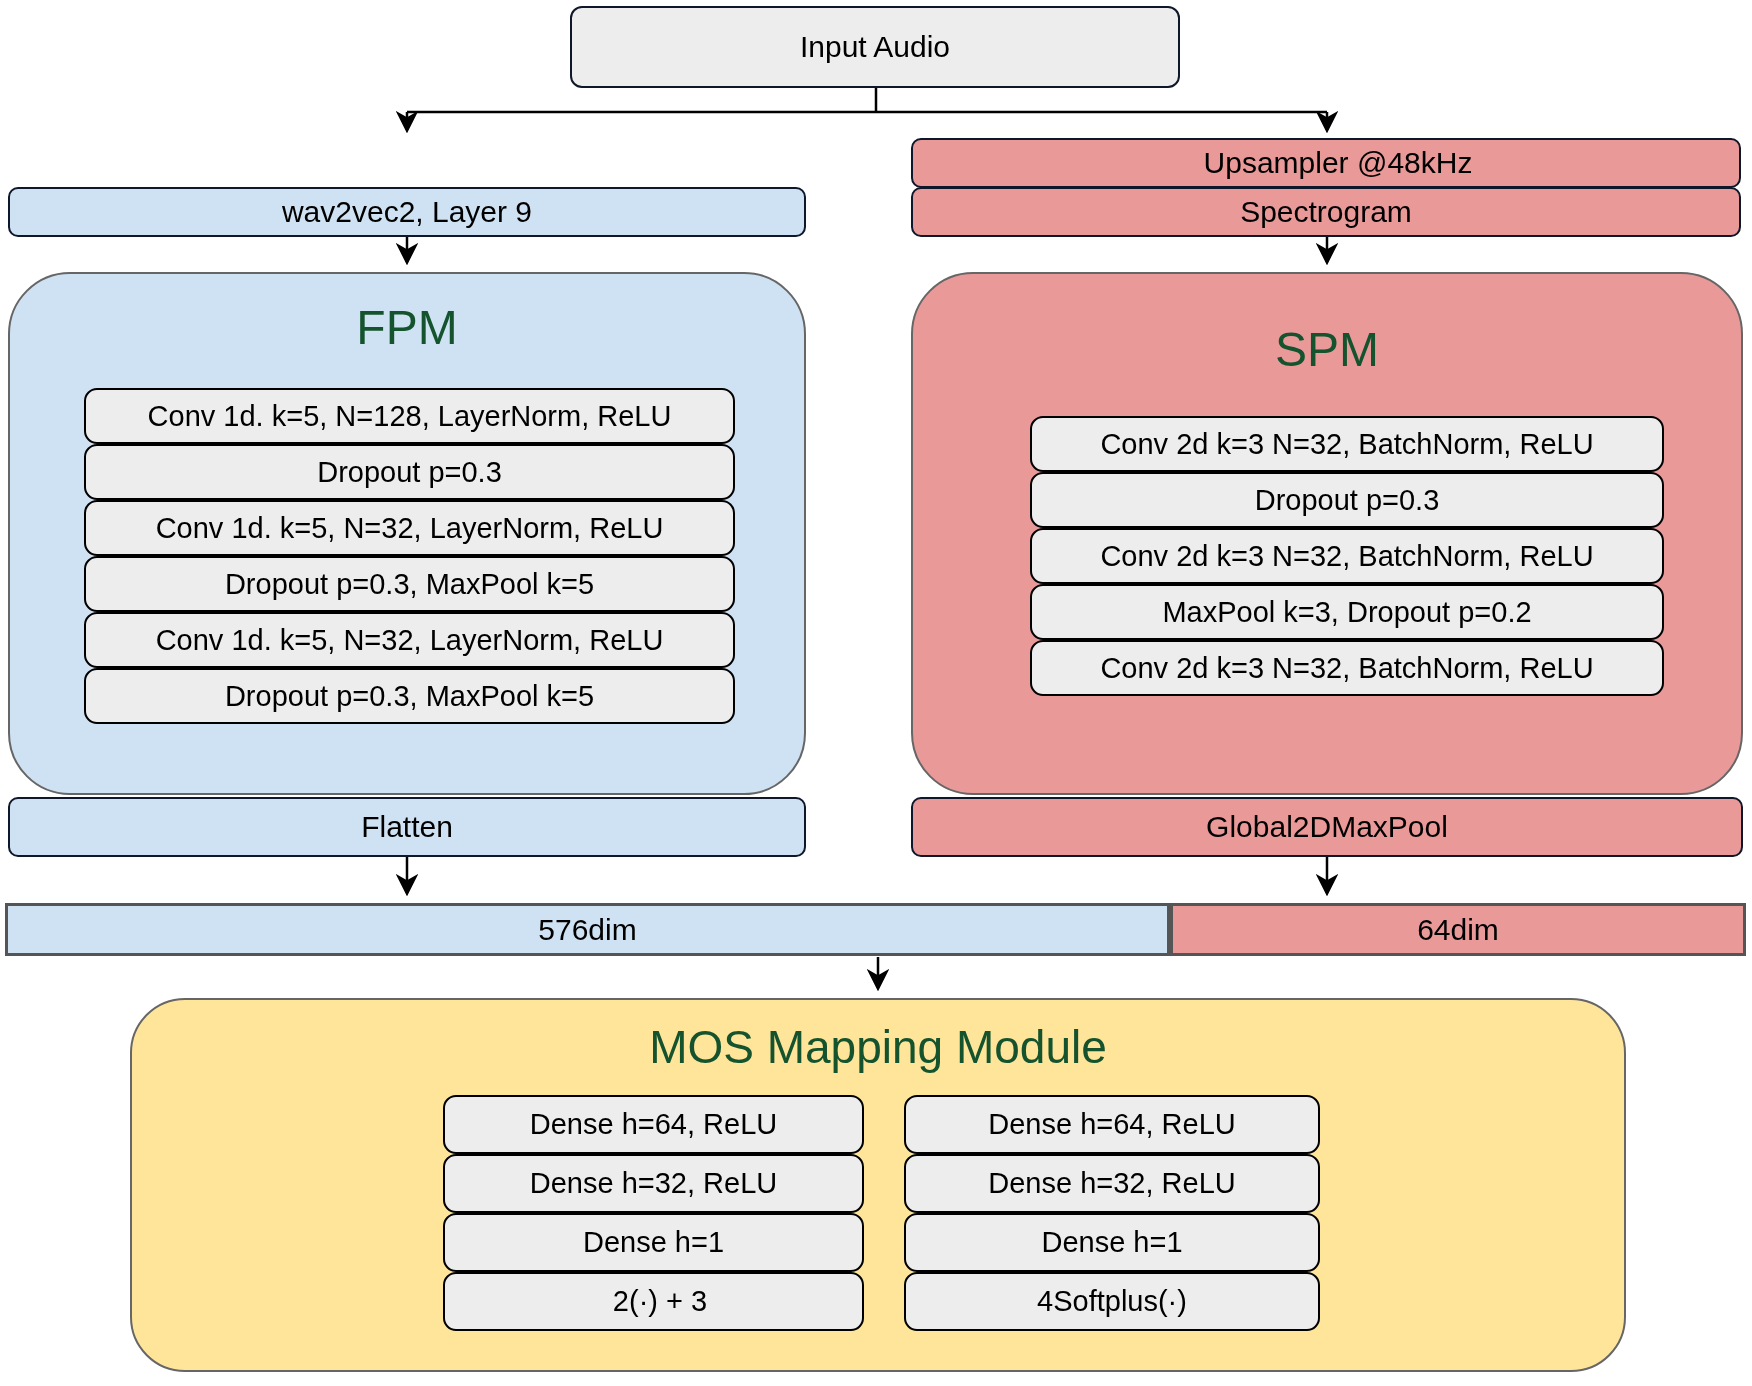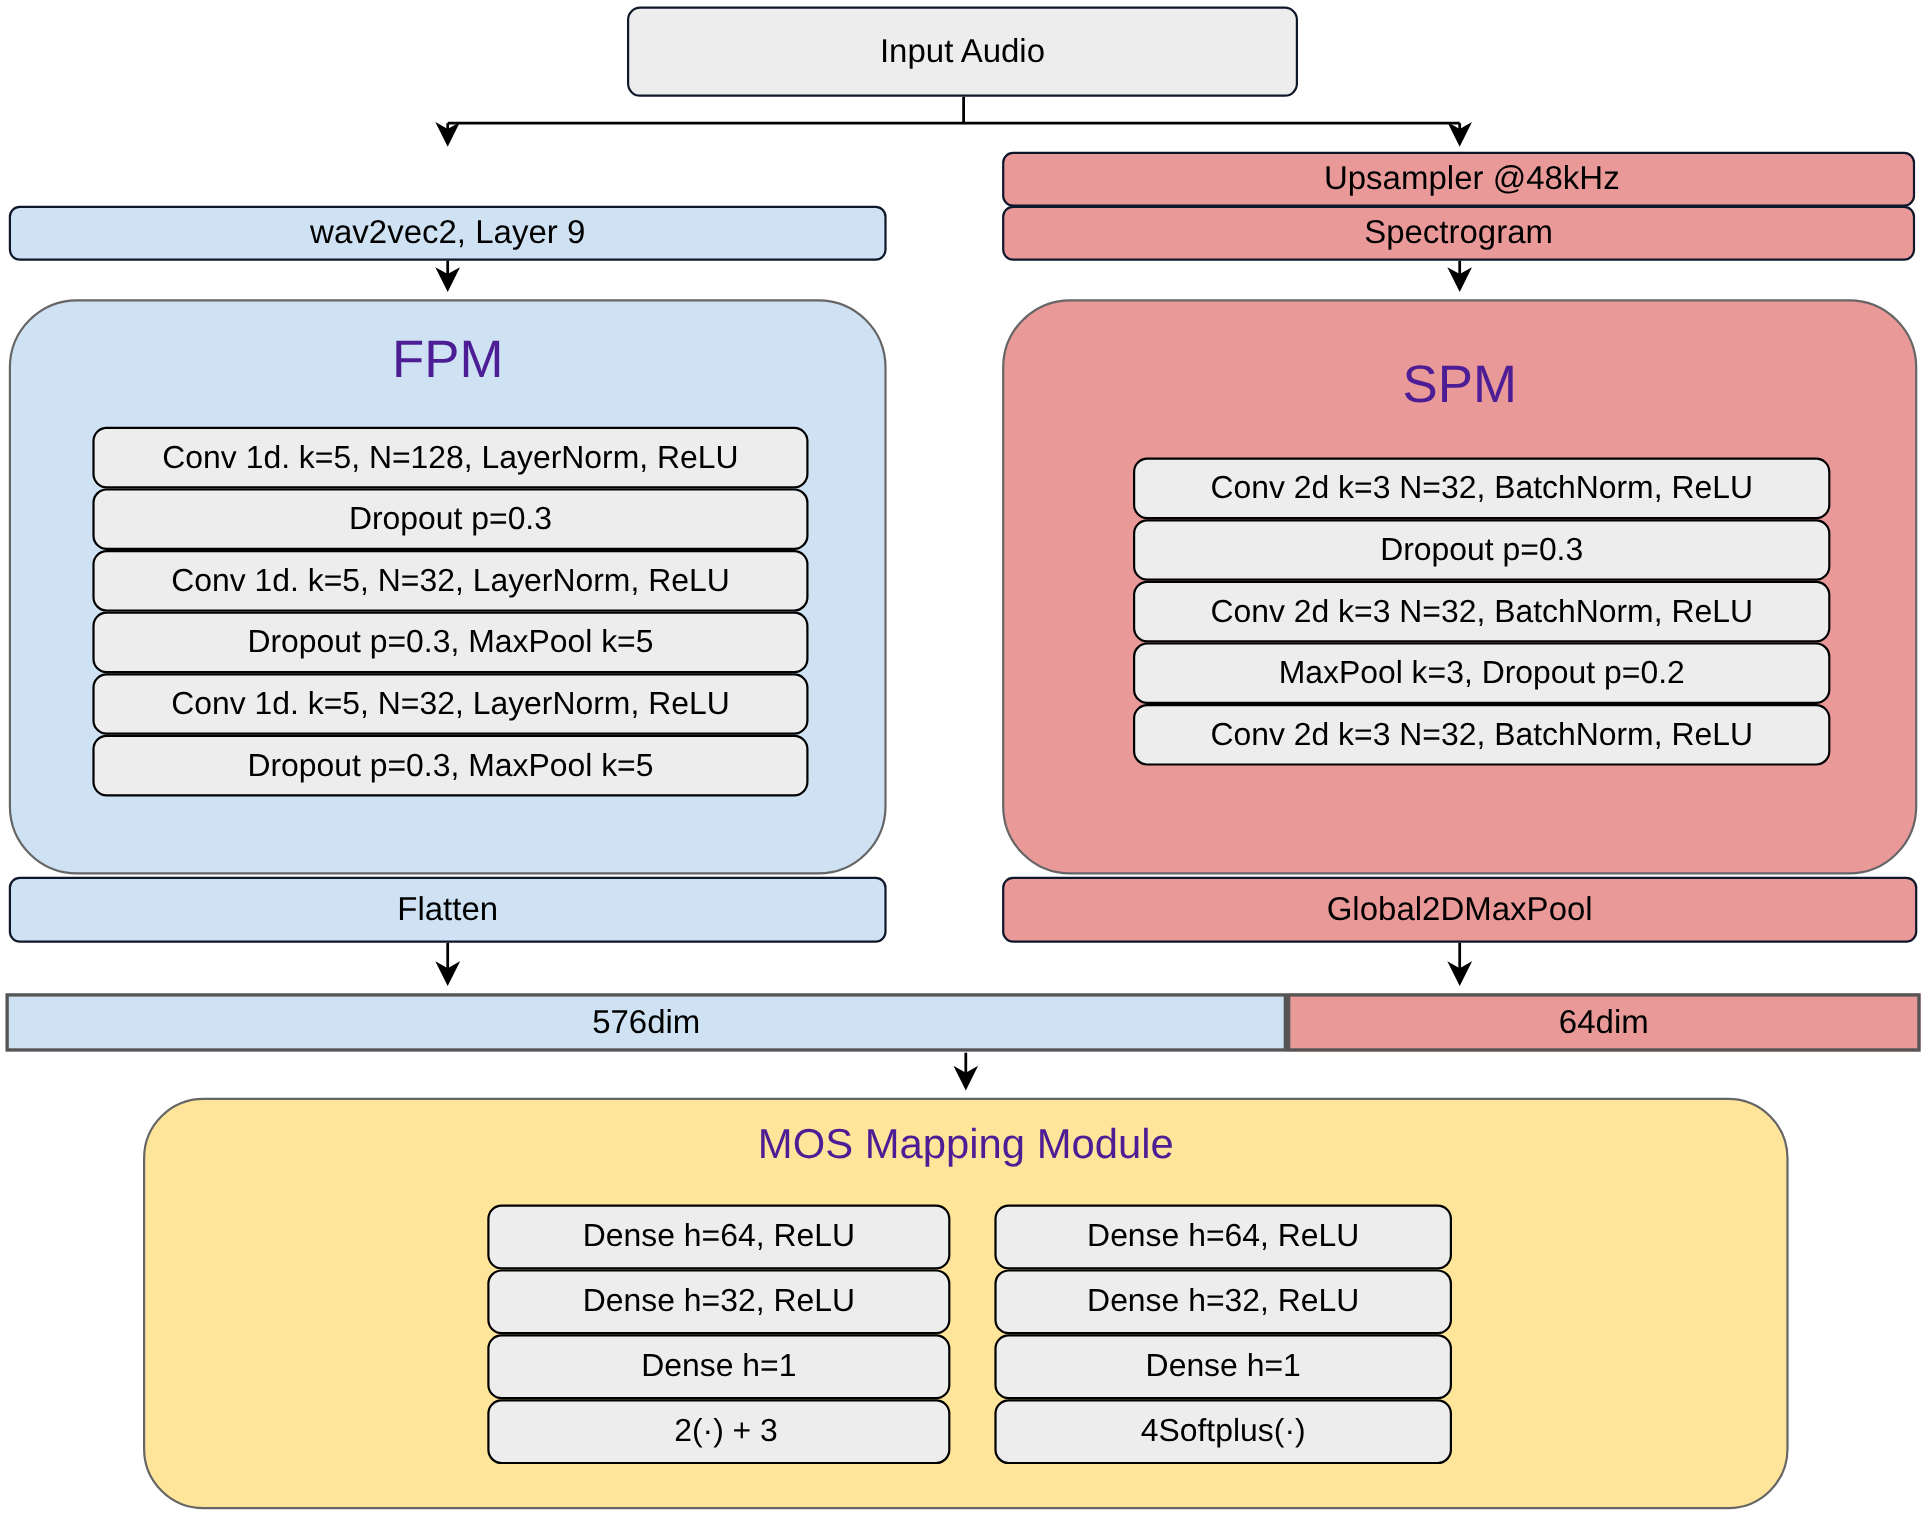--- a/index.html
+++ b/index.html
@@ -24,21 +24,21 @@
   .red{background:#ea9999;}
   .yellow{background:#ffe599;}
   .grayfill{background:#ededed;}
   .container{
     border:2px solid #666;
     border-radius:62px;
   }
   .container-title{
     position:absolute;left:0;right:0;
     text-align:center;
-    color:#4c1d95;
+    color:#14532d;
     font-size:48px;
     font-weight:400;
   }
   .layerbox{
     display:flex;align-items:center;justify-content:center;
     text-align:center;
     background:#ededed;
     border:2px solid #000;
     border-radius:13px;
     font-size:29px;
@@ -101,21 +101,21 @@
   <div class="abs" style="left:5px;top:903px;width:1741px;height:53px;text-align:center;">
     <div class="abs barseg blue" style="left:0;top:0;width:1165px;height:53px;">
       <span>576dim</span>
     </div>
     <div class="abs barseg red" style="left:1165px;top:0;width:576px;height:53px;">
       <span>64dim</span>
     </div>
   </div>
 
   <div class="abs container yellow" style="left:130px;top:998px;width:1496px;height:374px;border-radius:55px;">
-    <div class="container-title" style="top:20px;font-size:38px;">MOS Mapping Module</div>
+    <div class="container-title" style="top:20px;font-size:46px;">MOS Mapping Module</div>
   </div>
 
   <div class="abs" style="left:443px;top:1095px;width:421px;height:240px;">
     <div class="abs layerbox" style="left:0;top:0;width:421px;height:59px;">Dense h=64, ReLU</div>
     <div class="abs layerbox" style="left:0;top:59px;width:421px;height:59px;">Dense h=32, ReLU</div>
     <div class="abs layerbox" style="left:0;top:118px;width:421px;height:59px;">Dense h=1</div>
     <div class="abs layerbox" style="left:0;top:177px;width:421px;height:59px;padding-left:13px;">2(·) + 3</div>
   </div>
 
   <div class="abs" style="left:904px;top:1095px;width:416px;height:240px;">

